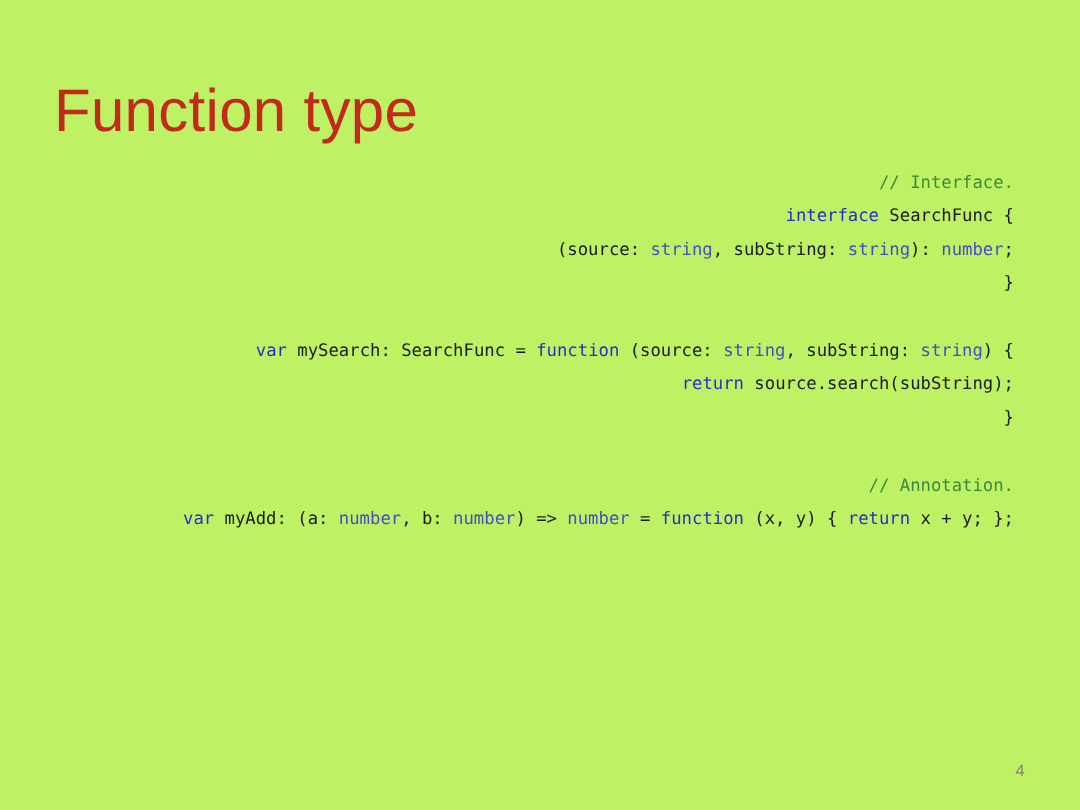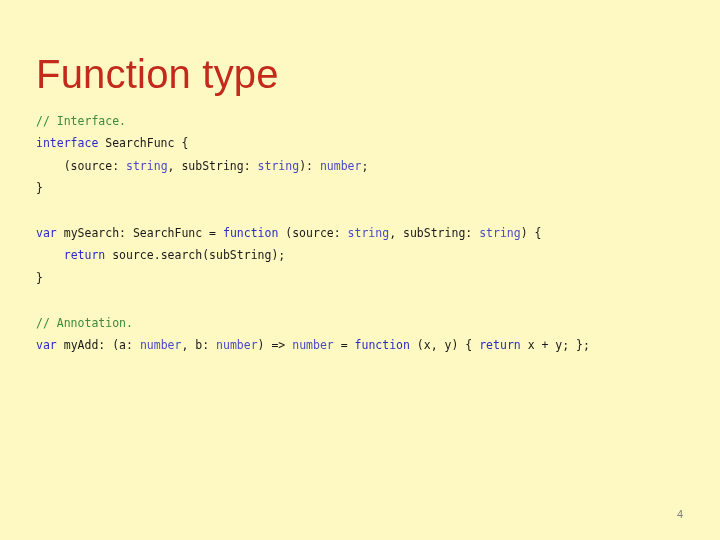--- a/index.html
+++ b/index.html
@@ -11,21 +11,21 @@
     height: 540px;
     background: #ffffff;
     font-family: "Liberation Sans", sans-serif;
     overflow: hidden;
     position: relative;
   }
   .slide {
     position: relative;
     width: 720px;
     height: 540px;
-    background: #fef9c3;
+    background: #bef264;
   }
   .slide-title {
     position: absolute;
     left: 36px;
     top: 24px;
     font-family: "Liberation Sans", sans-serif;
     font-size: 40px;
     font-weight: 300;
     letter-spacing: 0.2px;
     line-height: 1.15;
@@ -34,20 +34,21 @@
   .code-block {
     position: absolute;
     left: 36px;
     top: 110px;
     width: 640px;
     font-family: "DejaVu Sans Mono", "Liberation Mono", monospace;
     font-size: 11.5px;
     line-height: 22.4px;
     white-space: pre;
     color: #1a1a1a;
+    text-align: right;
   }
   .code-line {
     white-space: pre;
     min-height: 22.4px;
     display: block;
   }
   .code-line.blank {
     height: 22.4px;
   }
   .tok {

